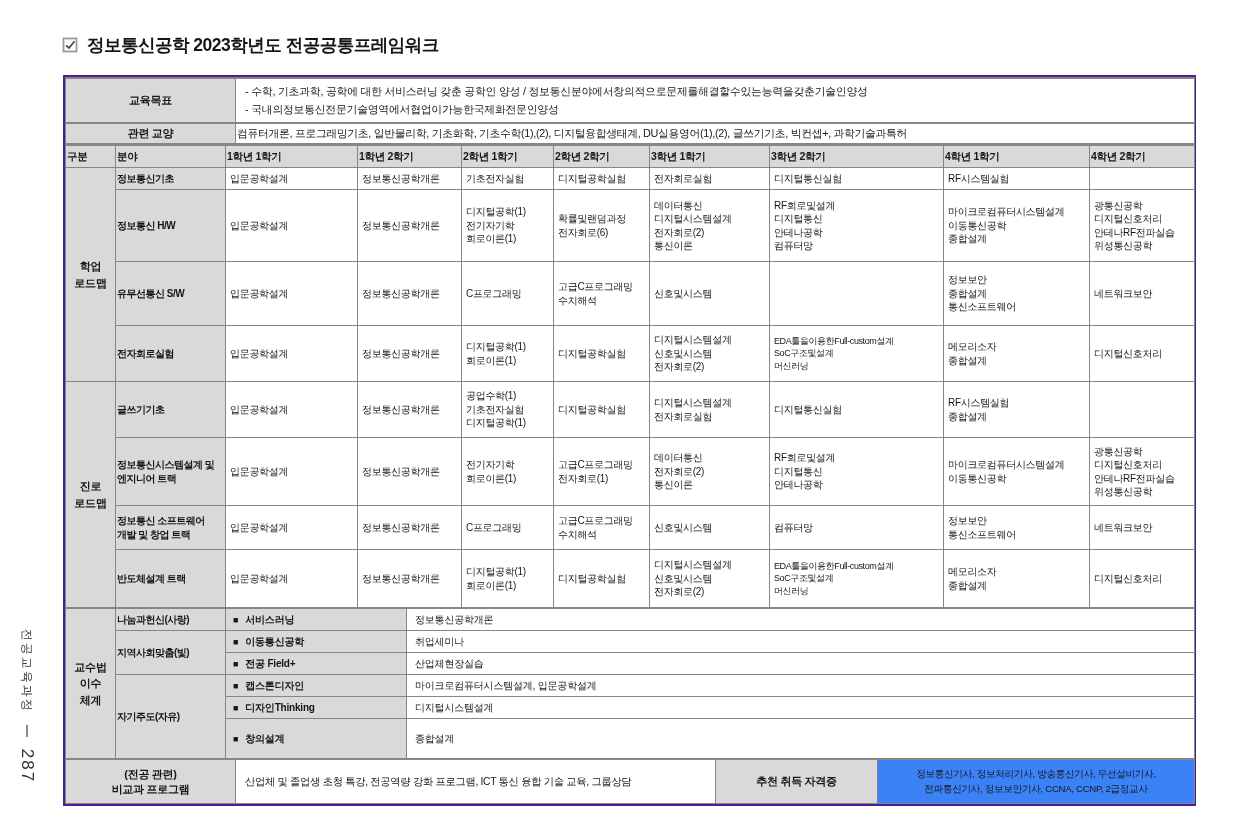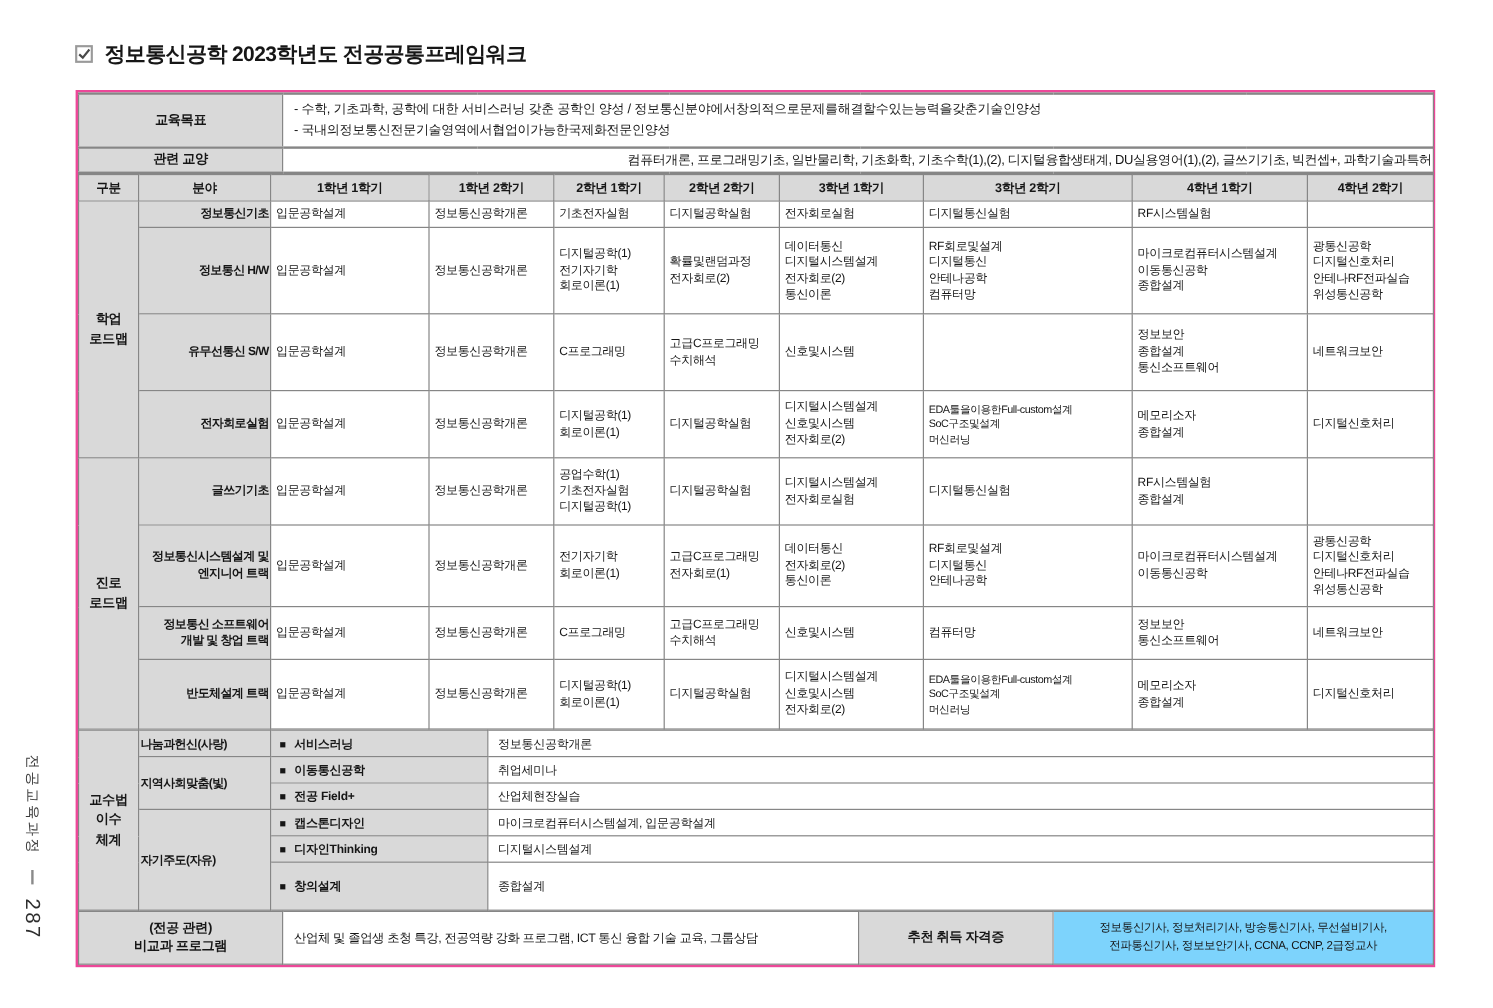--- a/index.html
+++ b/index.html
@@ -12,45 +12,45 @@
   .title-row { position:absolute; left:62px; top:33px; display:flex; align-items:center; gap:9px; }
   .title-row .ttl { font-size:17.5px; font-weight:bold; letter-spacing:-0.5px; }
   
   .sidebar { position:absolute; left:-88px; top:694px; width:230px; height:24px;
     transform:rotate(90deg); display:flex; align-items:center; justify-content:center;
     gap:12px; color:#3a3a3a; }
   .sidebar .lbl { font-size:12px; letter-spacing:2px; }
   .sidebar .sep { width:12px; height:1.5px; background:#8a8a8a; }
   .sidebar .num { font-size:17px; letter-spacing:2px; color:#2e2e2e; }
   
-  .doc { position:absolute; left:63px; top:75px; width:1129px; border:2px solid #ec4899; }
+  .doc { position:absolute; left:63px; top:75px; width:1129px; border:2px solid #4c1d95; }
   table { border-collapse:collapse; table-layout:fixed; width:1129px; }
   td { border:1px solid #868686; overflow:hidden; vertical-align:middle; }
   #ta td { border-top-width:2px; border-bottom-width:2px; }
   .toplabel { background:#d9d9d9; font-weight:bold; text-align:center; font-size:11px;
     white-space:pre-line; line-height:1.35; letter-spacing:-0.3px; }
   .goal  { background:#fff; text-align:left; font-size:10.8px; padding:2px 9px;
     white-space:pre-line; line-height:1.62; letter-spacing:-0.2px; }
   .cred-l { background:#d9d9d9; font-weight:bold; text-align:center; font-size:11px; letter-spacing:-0.3px; }
   .cred-v { background:#fff; text-align:center; font-size:11px; letter-spacing:-0.2px; }
-  .liberal { background:#fff; text-align:right; font-size:10.8px; letter-spacing:-0.3px; }
-  .hd { background:#d9d9d9; font-weight:bold; text-align:center; font-size:10.5px; letter-spacing:-0.3px; }
+  .liberal { background:#fff; text-align:left; font-size:10.8px; letter-spacing:-0.3px; }
+  .hd { background:#d9d9d9; font-weight:bold; font-size:10.5px; letter-spacing:-0.3px; }
   .glabel { background:#d9d9d9; font-weight:bold; text-align:center; font-size:11px;
     white-space:pre-line; line-height:1.5; letter-spacing:-0.2px; }
-  .flabel { background:#d9d9d9; font-weight:bold; text-align:right; font-size:10px;
+  .flabel { background:#d9d9d9; font-weight:bold; text-align:left; font-size:10px;
     white-space:pre-line; line-height:1.35; letter-spacing:-0.5px; }
   .course { background:#fff; text-align:left; font-size:10px; padding:2px 4px;
     white-space:pre-line; line-height:1.35; letter-spacing:-0.3px; }
   .tight { font-size:9px; letter-spacing:-0.4px; }
   .cat { background:#d9d9d9; font-weight:bold; text-align:left; font-size:10px; letter-spacing:-0.5px; }
   .item { background:#d9d9d9; font-weight:bold; text-align:left; font-size:10px; padding:0 7px; letter-spacing:-0.2px; }
   .bullet { display:inline-block; margin-right:7px; font-size:9px; }
   .pcontent { background:#fff; text-align:left; font-size:10px; padding:0 8px; letter-spacing:-0.2px; }
   .prog { background:#fff; text-align:left; font-size:10.3px; padding:0 9px; letter-spacing:-0.3px; }
-  .cert { background:#7dd3fc; text-align:center; font-size:9.6px; white-space:pre-line;
+  .cert { background:#3b82f6; text-align:center; font-size:9.6px; white-space:pre-line;
     line-height:1.55; letter-spacing:-0.3px; }
 </style>
 </head>
 <body>
 
 <div class="title-row">
   <span style="display:inline-flex;">
     <svg width="16" height="16" viewBox="0 0 16 16">
       <rect x="1.5" y="1.5" width="13" height="13" fill="#ffffff" stroke="#9a9a9a" stroke-width="1.8"></rect>
       <path d="M4 8.3 L7 11 L12.5 4.3" fill="none" stroke="#4a4a4a" stroke-width="1.8"></path>
@@ -130,21 +130,21 @@
       <td class="course"></td>
     </tr>
     <tr style="height:72px">
       <td class="flabel">정보통신 H/W</td>
       <td class="course">입문공학설계</td>
       <td class="course">정보통신공학개론</td>
       <td class="course">디지털공학(1)
 전기자기학
 회로이론(1)</td>
       <td class="course">확률및랜덤과정
-전자회로(2)</td>
+전자회로(6)</td>
       <td class="course">데이터통신
 디지털시스템설계
 전자회로(2)
 통신이론</td>
       <td class="course">RF회로및설계
 디지털통신
 안테나공학
 컴퓨터망</td>
       <td class="course">마이크로컴퓨터시스템설계
 이동통신공학

